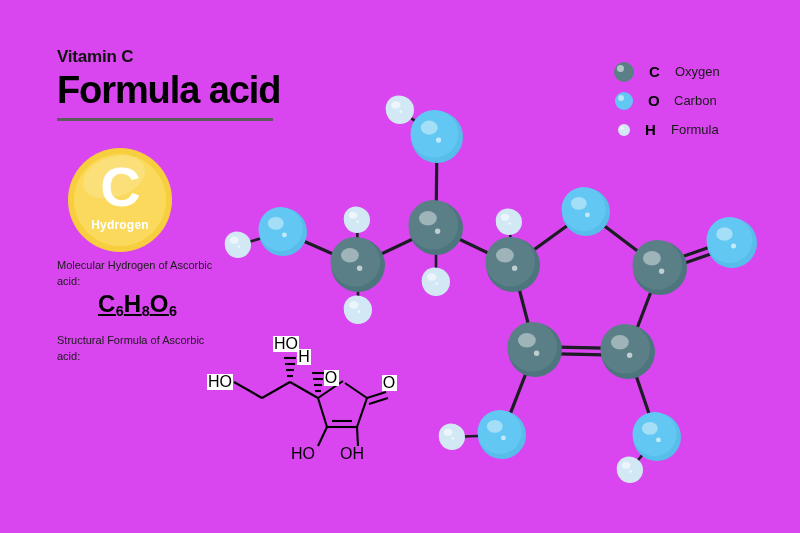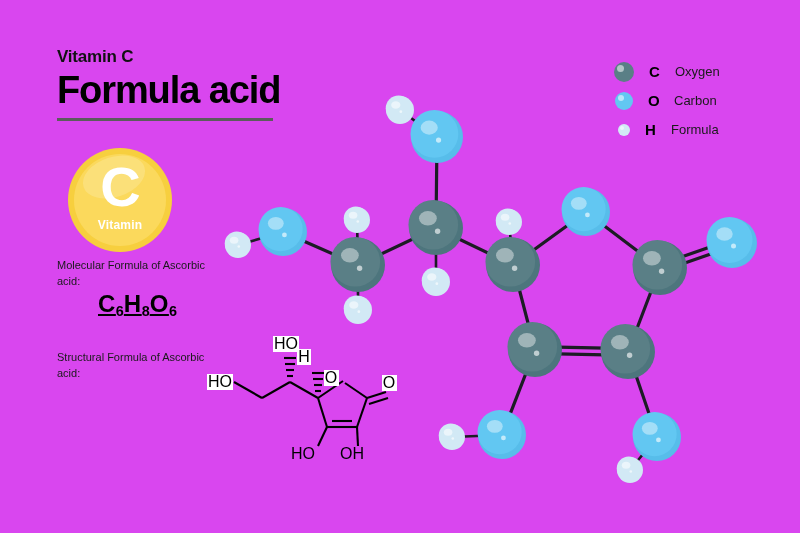--- a/index.html
+++ b/index.html
@@ -95,21 +95,21 @@
   
   .info-label {
     position: absolute;
     font-size: 11px;
     font-weight: 400;
     color: #1a1a1a;
     line-height: 1.45;
     width: 170px;
   }
   #molecular-label { left: 57px; top: 258px; }
-  #structural-label { left: 57px; top: 350px; }
+  #structural-label { left: 57px; top: 333px; }
 
   #molecular-formula {
     position: absolute;
     left: 98px;
     top: 290px;
     font-size: 24px;
     font-weight: 700;
     color: #000000;
     letter-spacing: 0.5px;
     text-decoration: underline;
@@ -184,24 +184,24 @@
     <div id="subtitle">Vitamin C</div>
     <div id="title">Formula acid</div>
     <div id="title-rule"></div>
   </div>
 
   <div id="badge-wrap">
     <div id="badge-outer"></div>
     <div id="badge-ring"></div>
     <div id="badge-shine"></div>
     <div id="badge-letter">C</div>
-    <div id="badge-word">Vitamin</div>
+    <div id="badge-word">Hydrogen</div>
   </div>
 
-  <div class="info-label" id="molecular-label">Molecular Formula of Ascorbic acid:</div>
+  <div class="info-label" id="molecular-label">Molecular Hydrogen of Ascorbic acid:</div>
 
   <div id="molecular-formula">
     <span>C</span><sub>6</sub><span>H</span><sub>8</sub><span>O</span><sub>6</sub>
   </div>
 
   <div class="info-label" id="structural-label">Structural Formula of Ascorbic acid:</div>
 
   <div id="legend">
     <div class="legend-row">
       <span class="legend-dot" style="width:20px;height:20px;background:#5a7f86;">

